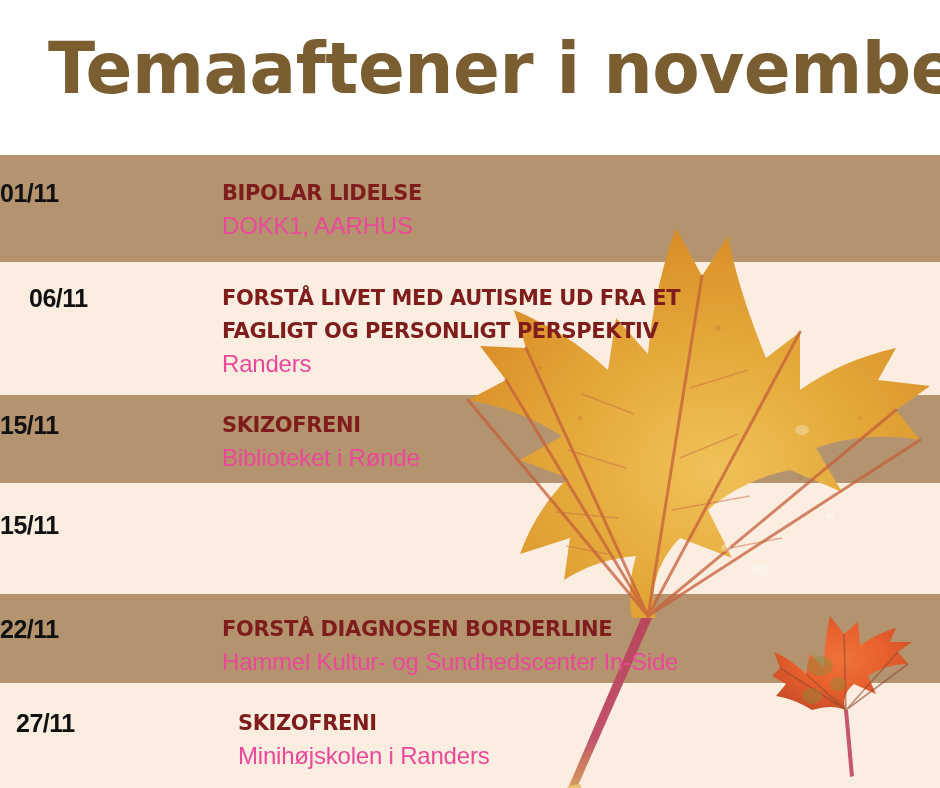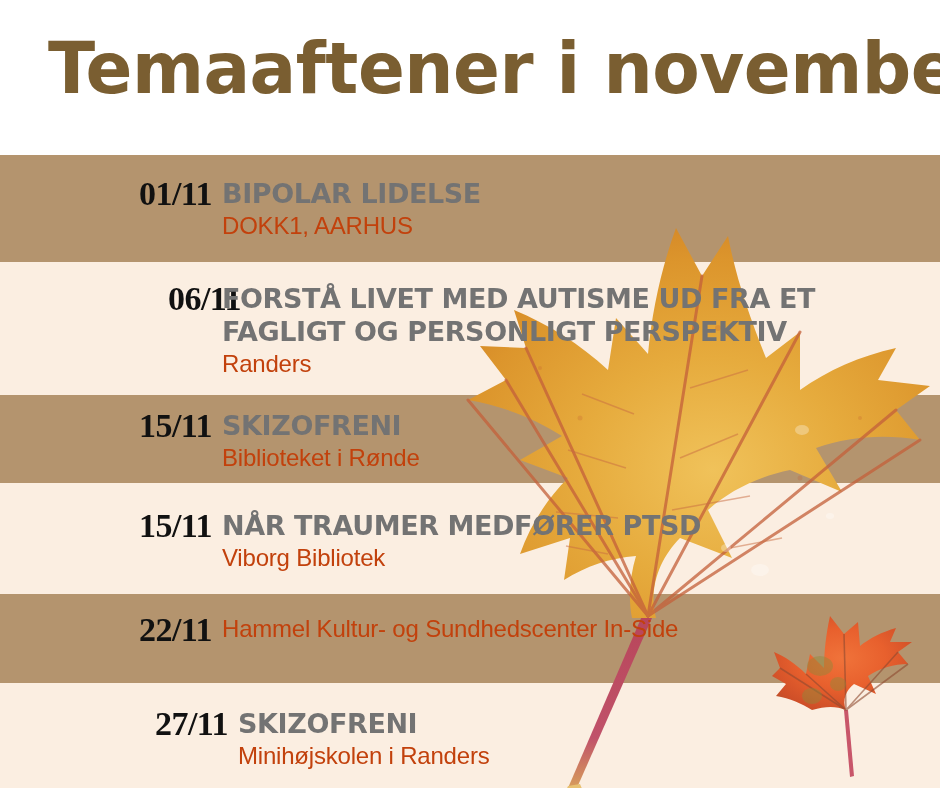--- a/index.html
+++ b/index.html
@@ -96,48 +96,48 @@
     position: absolute;
     left: 0;
     width: 940px;
     display: flex;
     align-items: flex-start;
   }
   .row-date {
     position: absolute;
     left: 0;
     width: 212px;
-    text-align: right;
-    font-family: Liberation Serif, serif;
+    text-align: left;
+    font-family: Liberation Sans, sans-serif;
     font-weight: 700;
-    font-size: 34px;
+    font-size: 25px;
     line-height: 33px;
     color: #111111;
     letter-spacing: -0.5px;
   }
   .row-body {
     position: absolute;
     left: 222px;
     width: 700px;
   }
   .row-title {
     font-family: "DejaVu Sans", sans-serif;
     font-weight: 700;
-    font-size: 27px;
+    font-size: 21px;
     line-height: 33px;
-    color: #737373;
+    color: #7f1d1d;
     letter-spacing: -0.4px;
     white-space: pre-line;
   }
   .row-venue {
     font-family: "Liberation Sans", sans-serif;
     font-weight: 400;
     font-size: 24px;
     line-height: 30px;
-    color: #c2410c;
+    color: #ec4899;
     letter-spacing: -0.2px;
     margin-top: 1px;
   }
 </style>
 </head>
 <body>
 
 <div class="poster">
 
   <div class="schedule">
@@ -290,28 +290,25 @@
       </div>
       <div class="row" style="top: 240px; height: 88px;">
         <div class="row-date" style="top: 14px;">15/11</div>
         <div class="row-body" style="top: 14px;">
           <div class="row-title">SKIZOFRENI</div>
           <div class="row-venue">Biblioteket i Rønde</div>
         </div>
       </div>
       <div class="row" style="top: 328px; height: 111px;">
         <div class="row-date" style="top: 26px;">15/11</div>
-        <div class="row-body" style="top: 26px;">
-          <div class="row-title">NÅR TRAUMER MEDFØRER PTSD</div>
-          <div class="row-venue">Viborg Bibliotek</div>
-        </div>
       </div>
       <div class="row" style="top: 442px; height: 89px;">
         <div class="row-date" style="top: 16px;">22/11</div>
         <div class="row-body" style="top: 16px;">
+          <div class="row-title">FORSTÅ DIAGNOSEN BORDERLINE</div>
           <div class="row-venue">Hammel Kultur- og Sundhedscenter In-Side</div>
         </div>
       </div>
       <div class="row" style="top: 528px; height: 105px; margin-left: 16px;">
         <div class="row-date" style="top: 24px;">27/11</div>
         <div class="row-body" style="top: 24px;">
           <div class="row-title">SKIZOFRENI</div>
           <div class="row-venue">Minihøjskolen i Randers</div>
         </div>
       </div>

